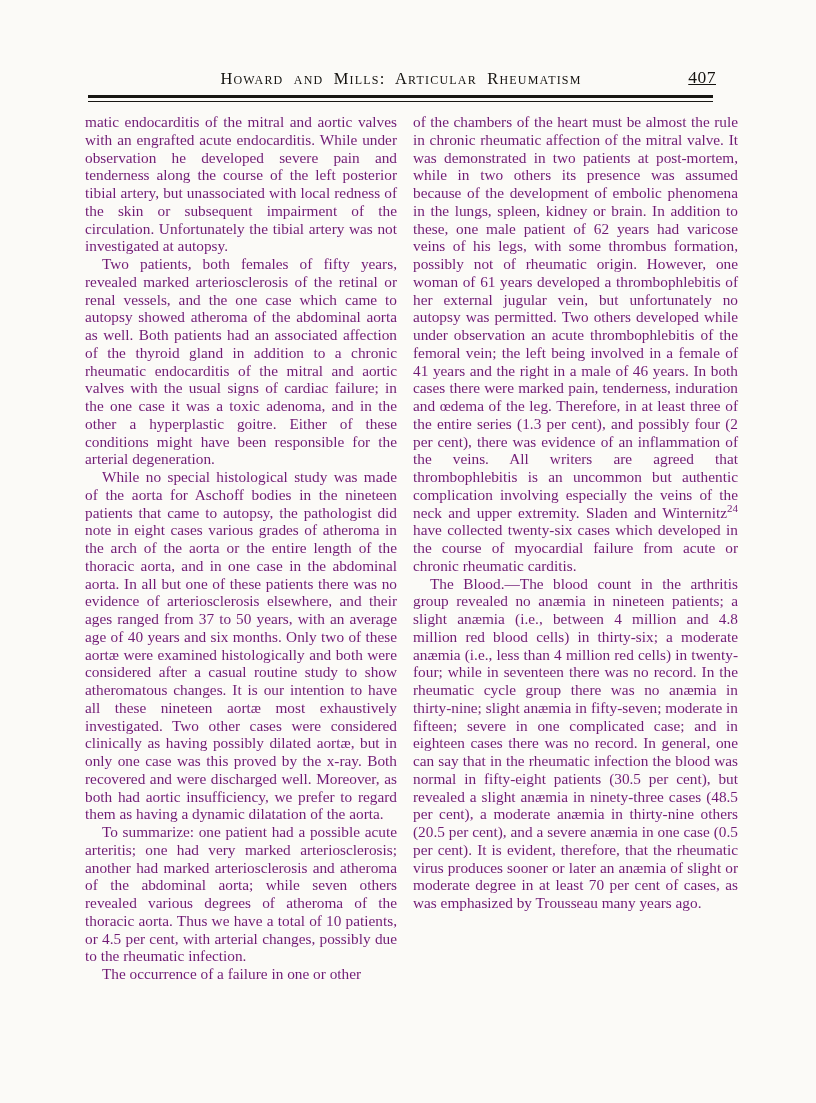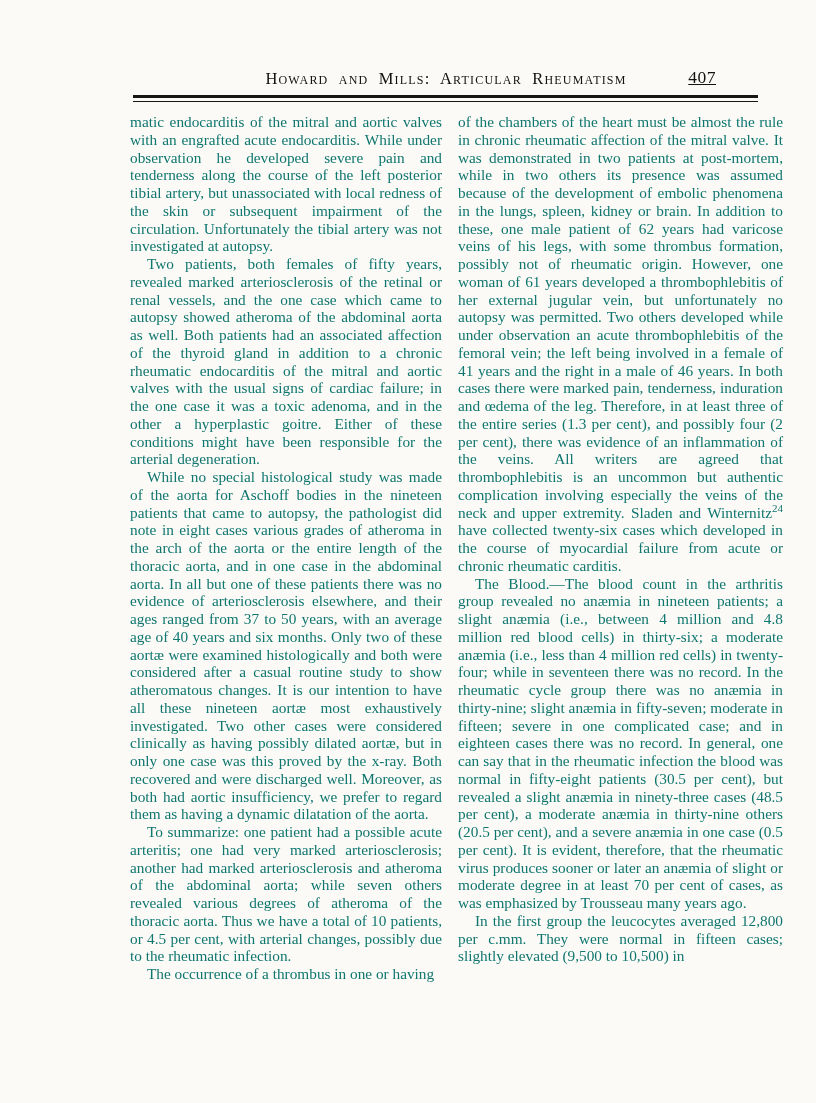--- a/index.html
+++ b/index.html
@@ -4,21 +4,21 @@
 <style>
   html, body { margin: 0; padding: 0; }
   body {
     width: 816px; height: 1103px;
     background: #fbfaf7;
     position: relative;
     font-family: "Liberation Serif", "DejaVu Serif", serif;
     color: #171513;
     overflow: hidden;
   }
-  .page { position: absolute; inset: 0; margin-left: 45px; }
+  .page { position: absolute; inset: 0; }
 
   .running-head {
     position: absolute;
     top: 69px; left: 88px; width: 626px;
     text-align: center;
     font-variant-caps: small-caps;
     font-size: 16.5px;
     letter-spacing: 1.2px;
     word-spacing: 5px;
     color: #14120f;
@@ -39,21 +39,21 @@
     border-top: 3px solid #181613;
     border-bottom: 1.5px solid #181613;
   }
 
   .col {
     position: absolute;
     top: 113px;
     font-size: 15.3px;
     line-height: 17.75px;
     text-align: justify;
-    color: #0f766e;
+    color: #701a75;
   }
   .col-left  { left: 85px;  width: 312px; }
   .col-right { left: 413px; width: 325px; }
 
   .col p { margin: 0; padding: 0; text-indent: 17px; }
   .col p.cont { text-indent: 0; }
 
   .it { }
   sup.ref {
     font-size: 11px;
@@ -70,22 +70,21 @@
 
   <div class="page-number">407</div>
 
   <div class="header-rule"></div>
 
   <div class="col col-left">
     <p class="cont">matic endocarditis of the mitral and aortic valves with an engrafted acute endocarditis.  While under observation he developed severe pain and tenderness along the course of the left posterior tibial artery, but unassociated with local redness of the skin or subsequent impairment of the circulation.  Unfortunately the tibial artery was not investigated at autopsy.</p>
     <p>Two patients, both females of fifty years, revealed marked arteriosclerosis of the retinal or renal vessels, and the one case which came to autopsy showed atheroma of the abdominal aorta as well.  Both patients had an associated affection of the thyroid gland in addition to a chronic rheumatic endocarditis of the mitral and aortic valves with the usual signs of cardiac failure; in the one case it was a toxic adenoma, and in the other a hyperplastic goitre.  Either of these conditions might have been responsible for the arterial degeneration.</p>
     <p>While no special histological study was made of the aorta for Aschoff bodies in the nineteen patients that came to autopsy, the pathologist did note in eight cases various grades of atheroma in the arch of the aorta or the entire length of the thoracic aorta, and in one case in the abdominal aorta.  In all but one of these patients there was no evidence of arteriosclerosis elsewhere, and their ages ranged from 37 to 50 years, with an average age of 40 years and six months.  Only two of these aortæ were examined histologically and both were considered after a casual routine study to show atheromatous changes.  It is our intention to have all these nineteen aortæ most exhaustively investigated.  Two other cases were considered clinically as having possibly dilated aortæ, but in only one case was this proved by the x-ray.  Both recovered and were discharged well.  Moreover, as both had aortic insufficiency, we prefer to regard them as having a dynamic dilatation of the aorta.</p>
     <p>To summarize: one patient had a possible acute arteritis; one had very marked arteriosclerosis; another had marked arteriosclerosis and atheroma of the abdominal aorta; while seven others revealed various degrees of atheroma of the thoracic aorta.  Thus we have a total of 10 patients, or 4.5 per cent, with arterial changes, possibly due to the rheumatic infection.</p>
-    <p>The occurrence of a thrombus in one or having</p>
+    <p>The occurrence of a failure in one or other</p>
   </div>
 
   <div class="col col-right">
     <p class="cont"><span>of the chambers of the heart must be almost the rule in chronic rheumatic affection of the mitral valve.  It was demonstrated in two patients at post-mortem, while in two others its presence was assumed because of the development of embolic phenomena in the lungs, spleen, kidney or brain.  In addition to these, one male patient of 62 years had varicose veins of his legs, with some thrombus formation, possibly not of rheumatic origin.  However, one woman of 61 years developed a thrombophlebitis of her external jugular vein, but unfortunately no autopsy was permitted.  Two others developed while under observation an acute thrombophlebitis of the femoral vein; the left being involved in a female of 41 years and the right in a male of 46 years.  In both cases there were marked pain, tenderness, induration and œdema of the leg.  Therefore, in at least three of the entire series (1.3 per cent), and possibly four (2 per cent), there was evidence of an inflammation of the veins.  All writers are agreed that thrombophlebitis is an uncommon but authentic complication involving especially the veins of the neck and upper extremity.  Sladen and Winternitz</span><sup class="ref">24</sup><span> have collected twenty-six cases which developed in the course of myocardial failure from acute or chronic rheumatic carditis.</span></p>
     <p><span class="it">The Blood.</span><span>—The blood count in the arthritis group revealed no anæmia in nineteen patients; a slight anæmia (</span><span class="it">i.e.</span><span>, between 4 million and 4.8 million red blood cells) in thirty-six; a moderate anæmia (i.e., less than 4 million red cells) in twenty-four; while in seventeen there was no record.  In the rheumatic cycle group there was no anæmia in thirty-nine; slight anæmia in fifty-seven; moderate in fifteen; severe in one complicated case; and in eighteen cases there was no record.  In general, one can say that in the rheumatic infection the blood was normal in fifty-eight patients (30.5 per cent), but revealed a slight anæmia in ninety-three cases (48.5 per cent), a moderate anæmia in thirty-nine others (20.5 per cent), and a severe anæmia in one case (0.5 per cent).  It is evident, therefore, that the rheumatic virus produces sooner or later an anæmia of slight or moderate degree in at least 70 per cent of cases, as was emphasized by Trousseau many years ago.</span></p>
-    <p>In the first group the leucocytes averaged 12,800 per c.mm.  They were normal in fifteen cases; slightly elevated (9,500 to 10,500) in</p>
   </div>
 
 </div>
 
 </body></html>

